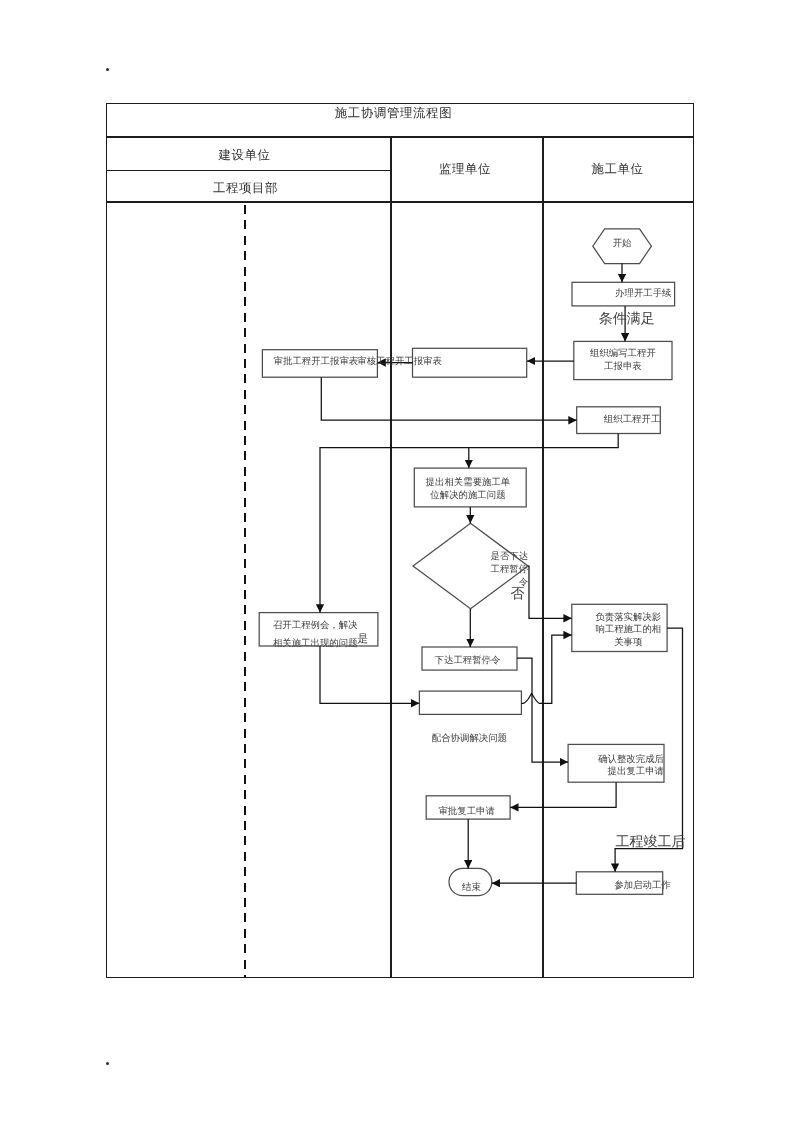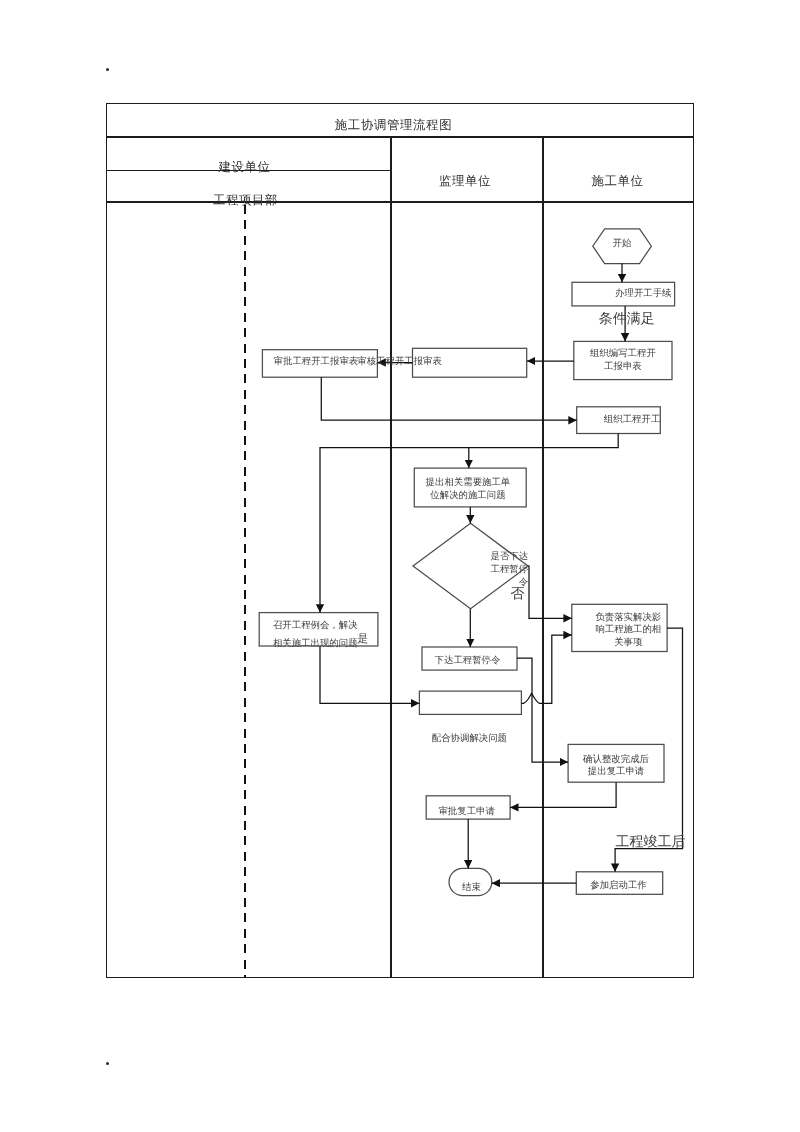--- a/index.html
+++ b/index.html
@@ -12,21 +12,21 @@
 
   
   #table{position:absolute;left:105.6px;top:102.6px;width:588.4px;height:875.4px;
          border:1.7px solid #1c1c1c;box-sizing:border-box;}
   .hrule{position:absolute;background:#1c1c1c;height:1.7px;}
   .vrule{position:absolute;background:#1c1c1c;width:1.7px;}
   .dashrule{position:absolute;width:2px;
       background-image:repeating-linear-gradient(to bottom,#111 0px,#111 9px,transparent 9px,transparent 15.4px);}
 
   .hdr{position:absolute;transform:translateZ(0);text-align:center;font-size:12.45px;line-height:1;
-       color:#30302f;letter-spacing:.6px;white-space:nowrap;margin-top:12px;}
+       color:#30302f;letter-spacing:.6px;white-space:nowrap;}
 
   
   #flow{position:absolute;left:0;top:0;width:800px;height:1132px;overflow:visible;}
 
   
   .nt{position:absolute;transform:translateZ(0);text-align:center;font-size:9.42px;line-height:15px;
       color:#3b3b3d;white-space:nowrap;}
   .el{position:absolute;font-size:14px;line-height:12px;color:#3b3b3d;white-space:nowrap;}
 </style>
 </head>
@@ -134,28 +134,28 @@
       <div>负责落实解决影</div>
       <div>响工程施工的相</div>
       <div>关事项</div>
     </div>
     <div class="nt" style="line-height: 15px; left: 420px; width: 95px; top: 653.55px;">
       <div>下达工程暂停令</div>
     </div>
     <div class="nt" style="line-height: 15px; left: 418.4px; width: 102px; top: 698.55px; margin-top: 33px;">
       <div>配合协调解决问题</div>
     </div>
-    <div class="nt" style="line-height: 12.4px; left: 568.1px; width: 95.9px; top: 753.7px;">
+    <div class="nt" style="line-height: 12.4px; left: 568.1px; width: 95.9px; top: 753.7px; text-align: right;">
       <div>确认整改完成后</div>
       <div>提出复工申请</div>
     </div>
     <div class="nt" style="line-height: 15px; left: 424.7px; width: 83.9px; top: 805.35px;">
       <div>审批复工申请</div>
     </div>
-    <div class="nt" style="line-height: 15px; left: 575.3px; width: 86.4px; top: 879.05px;">
+    <div class="nt" style="line-height: 15px; left: 575.3px; width: 86.4px; top: 879.05px; padding-left: 24px;">
       <div>参加启动工作</div>
     </div>
     <div class="nt" style="line-height: 15px; left: 450px; width: 42.8px; top: 880.9px;">
       <div>结束</div>
     </div>
     <div class="el" style="left: 626.8px; top: 320.2px; transform: translate(-50%, -50%) translateZ(0px);">条件满足</div>
     <div class="el" style="left: 517.4px; top: 595.1px; transform: translate(-50%, -50%) translateZ(0px);">否</div>
     <div class="el" style="font-size: 10.9px; left: 362.8px; top: 639.2px; transform: translate(-50%, -50%) translateZ(0px);">是</div>
     <div class="el" style="left: 650.4px; top: 843.4px; transform: translate(-50%, -50%) translateZ(0px);">工程竣工后</div>
   </div>

